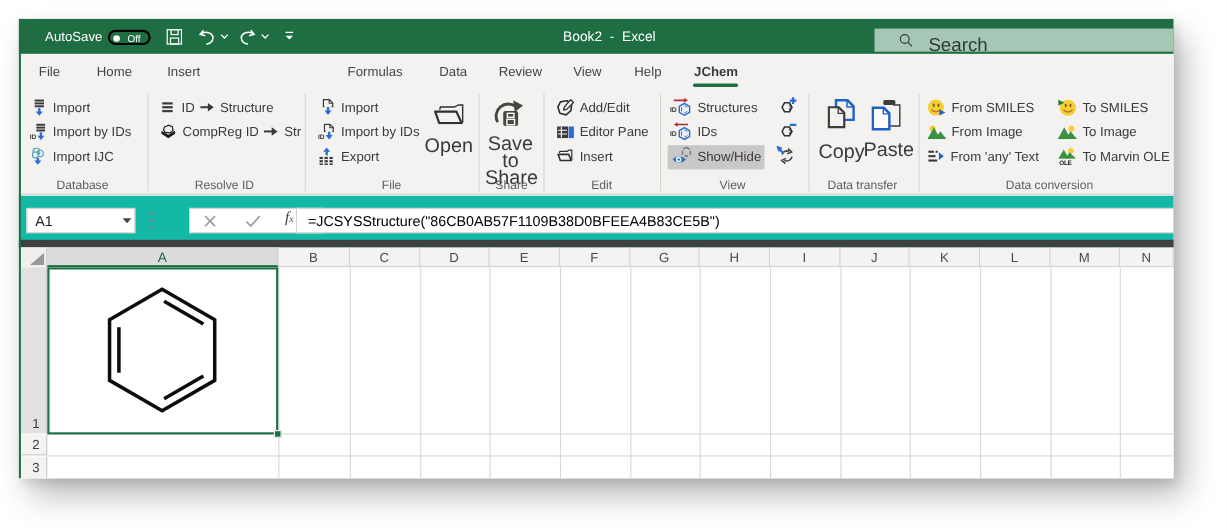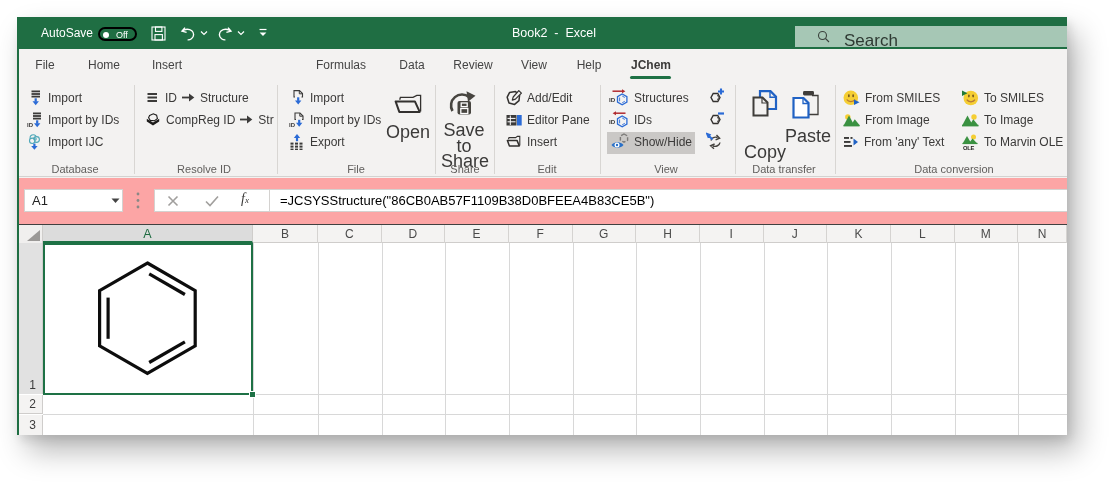--- a/index.html
+++ b/index.html
@@ -23,25 +23,25 @@
 #jchem { font-weight:bold; color:#3b3a39; }
 #jcline { position:absolute; left:613px; top:27px; width:41px; height:3px; background:#1e7145; border-radius:2px; }
 
 #ribbon { position:absolute; left:0; top:63px; width:1050px; height:97px; background:#f3f2f1; border-bottom:1px solid #d4d2d0; }
 .gsep { position:absolute; top:5px; height:89px; width:1px; background:#d8d6d3; }
 .ri { position:absolute; display:flex; align-items:center; gap:5px; height:17px; font-size:12px; color:#3b3a39; white-space:nowrap; }
 .glabel { position:absolute; top:83px; transform:translateX(-50%); font-size:11px; color:#605e5c; white-space:nowrap; }
 .bigbtn { position:absolute; text-align:center; font-size:18px; color:#3b3a39; }
 #showhide { position:absolute; left:590px; top:52px; width:88px; height:22px; background:#cac8c6; }
 
-#fstrip { position:absolute; left:0; top:161px; width:1050px; height:47px; background:#fca5a5; border-bottom:1px solid #404040; }
+#fstrip { position:absolute; left:0; top:161px; width:1050px; height:47px; background:#14b8a6; border-bottom:7px solid #404040; }
 .wbox { position:absolute; background:#fff; border:1px solid #d4d2d0; height:23px; top:11px; }
 #namebox { left:7px; width:99px; }
 #namebox .nb { position:absolute; left:7px; top:0; font-size:13px; line-height:21px; color:#222; }
-#fxbox { left:137px; width:122px;padding-left:44px; }
+#fxbox { left:155px; width:122px;padding-left:44px; }
 #finput { left:252px; width:798px; border-right:none; }
 #finput .ftx { position:absolute; left:10px; top:0; font-size:13px; line-height:21px; color:#000; white-space:nowrap; }
 
 #headers { position:absolute; left:0; top:208px; width:1050px; height:18px; background:#f4f3f2; border-bottom:1px solid #cfcdcb; }
 #corner { position:absolute; left:2px; top:0; width:24px; height:18px; background:#f0efee; border-right:1px solid #cfcdcb; }
 #hA { position:absolute; left:26px; top:0; width:210px; height:18px; background:#dcdcdc; color:#1e6b41; font-size:12.5px; text-align:center; line-height:18px; border-bottom:2px solid #1e7145; border-right:1px solid #cfcdcb; }
 .hc { position:absolute; top:0; height:18px; font-size:12px; color:#4a4a4a; text-align:center; line-height:19px; border-right:1px solid #d5d3d1; }
 
 #grid { position:absolute; left:0; top:226px; width:1050px; height:192px; background:#fff; }
 #gutter1 { position:absolute; left:2px; top:0; width:24px; height:151px; background:#e1e1e1; border-right:1px solid #cfcdcb; }
@@ -330,21 +330,21 @@
       </svg>
     </div>
 
     <div class="bigbtn" style="left:727px;top:10px;width:42px;">
       <svg style="margin:0 auto" width="26" height="32" viewBox="0 0 26 32">
         <path d="M8 1.2 L18.5 1.2 L24 6.7 L24 19 L13 19 L13 12 L8 7 Z" fill="none" stroke="#2062c4" stroke-width="2.2"></path>
         <path d="M18 1.5 L18 7.2 L23.6 7.2" fill="none" stroke="#2062c4" stroke-width="1.4"></path>
         <path d="M1.5 7.5 L10.5 7.5 L15.5 12.5 L15.5 25.5 L1.5 25.5 Z" fill="#f3f2f1" stroke="#3f3d3a" stroke-width="2"></path>
         <path d="M10 7.8 L10 13 L15.2 13" fill="none" stroke="#3f3d3a" stroke-width="1.2"></path>
       </svg>
-      <div style="margin-top:20px">Copy</div>
+      <div style="margin-top:6px">Copy</div>
     </div>
     <div class="bigbtn" style="left:768px;top:10px;width:42px;">
       <svg style="margin:0 auto" width="28" height="32" viewBox="0 0 28 32">
         <path d="M20 5.5 L26 5.5 L26 24.5 L17 24.5" fill="none" stroke="#3f3d3a" stroke-width="1.3"></path>
         <rect x="11" y="1" width="11" height="4.5" rx="1.4" fill="#3f3d3a"></rect>
         <path d="M1.5 8 L11.5 8 L16.5 13 L16.5 27.5 L1.5 27.5 Z" fill="#fff" stroke="#2062c4" stroke-width="2.2"></path>
         <path d="M11 8.3 L11 13.5 L16.2 13.5" fill="none" stroke="#2062c4" stroke-width="1.3"></path>
       </svg>
       <div style="margin-top:4px">Paste</div>
     </div>

